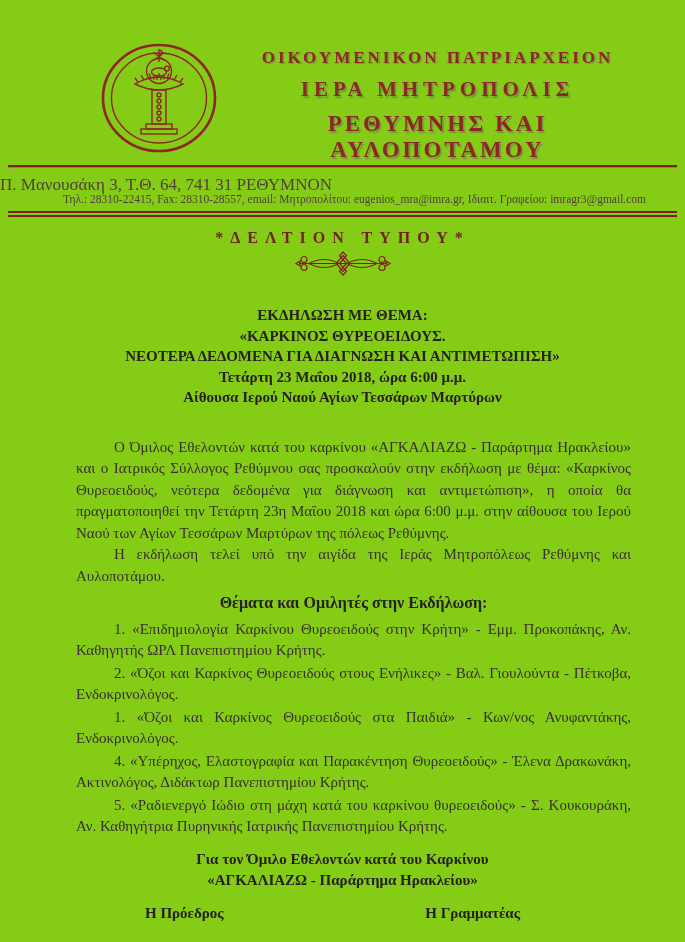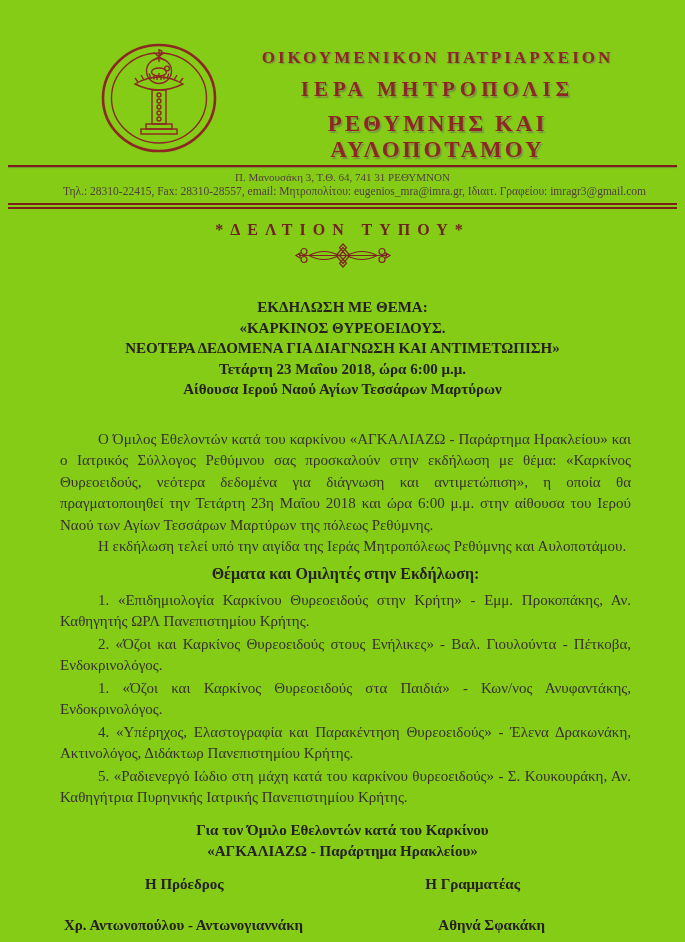--- a/index.html
+++ b/index.html
@@ -15,31 +15,31 @@
   
   .header{display:flex;align-items:flex-start;padding:42px 30px 0 98px;}
   .logo{flex:0 0 auto;width:122px;height:112px;}
   .header-text{flex:1 1 auto;text-align:center;padding-top:6px;color:#8d2724;font-weight:bold;}
   .org1{font-size:17px;letter-spacing:3px;text-shadow:1.4px 1.4px 1px rgba(110,100,100,.55);}
   .org2{font-size:21px;letter-spacing:5px;margin-top:9px;text-shadow:1.6px 1.6px 1px rgba(110,100,100,.55);}
   .org3{font-size:23px;letter-spacing:3px;margin-top:9px;text-shadow:1.6px 1.6px 1px rgba(110,100,100,.55);}
   
   .rule-single{margin:2px 8px 0;border-top:2px solid #7e1f1b;box-shadow:0 1px 1px rgba(90,90,90,.45);}
   .rule-double{margin:5px 8px 0;height:2px;border-top:2px solid #7e1f1b;border-bottom:2px solid #7e1f1b;}
-  .address-line{margin-top:3px;text-align:center;font-size:11px;line-height:14px;color:#53403a;}
+  .address-line{margin-top:11px;text-align:left;font-size:17px;line-height:14px;color:#53403a;}
   .contact-line{text-align:center;font-size:11.5px;line-height:14px;color:#53403a;padding-left:24px;}
   
   .press-label{margin-top:12px;text-align:center;font-size:16px;font-weight:bold;
                letter-spacing:7px;color:#6f241f;line-height:18px;}
   .ornament-wrap{text-align:center;margin-top:3px;}
   
   .event-block{margin-top:24px;text-align:center;font-weight:bold;color:#27211e;
                font-size:15px;line-height:20.5px;}
   
-  .body-text{padding:0 54px 0 60px;margin-top:8px;}
+  .body-text{padding:0 54px 0 76px;margin-top:8px;}
   .para{margin:0;text-align:justify;text-indent:38px;font-size:15px;line-height:21.5px;}
   .para.first{margin-top:29px;}
   .topics-heading{margin-top:5px;text-align:center;font-weight:bold;font-size:16px;line-height:21px;color:#27211e;}
   .topic{margin:2px 0 0;text-align:justify;text-indent:38px;font-size:15px;line-height:21px;}
   .topics{margin-top:6px;}
   
   .closing{margin-top:12px;text-align:center;font-weight:bold;font-size:15px;line-height:21px;color:#27211e;}
   .sig-titles{display:flex;justify-content:space-between;padding:0 165px 0 145px;
               margin-top:14px;font-weight:bold;font-size:15px;color:#27211e;align-items:flex-end;}
   .sig-names{display:flex;justify-content:space-between;padding:0 140px 0 64px;

